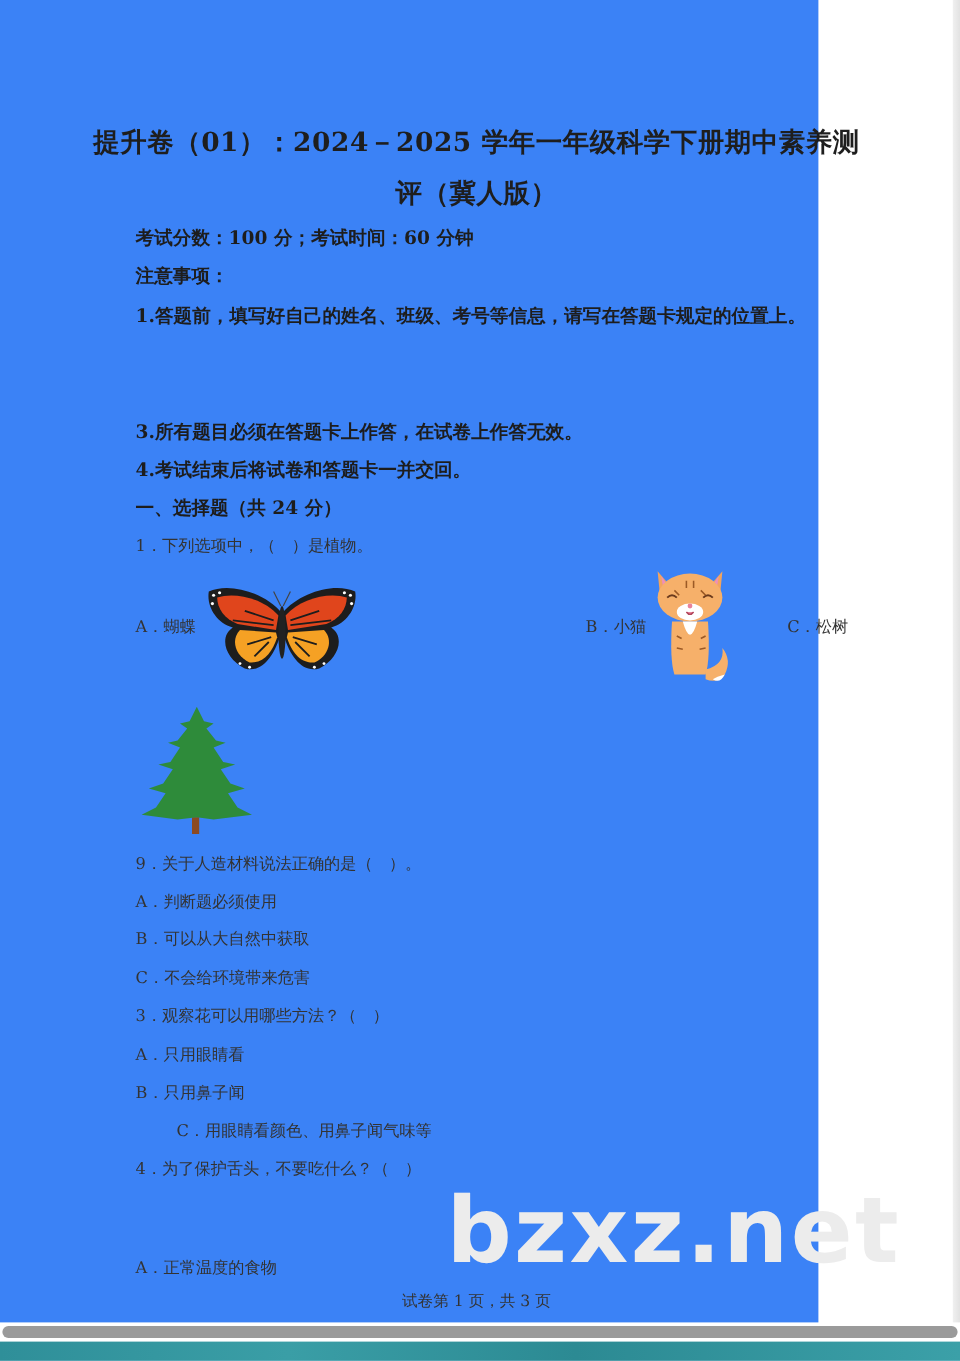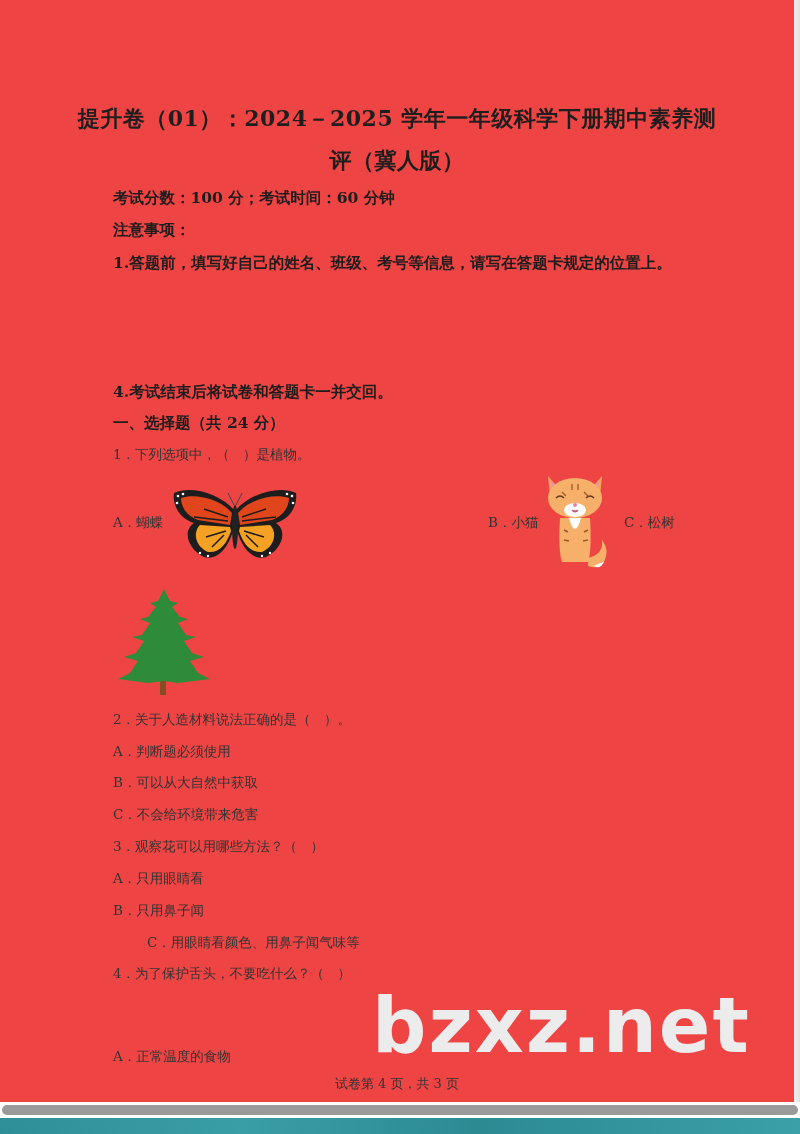--- a/index.html
+++ b/index.html
@@ -3,22 +3,22 @@
   <meta charset="utf-8">
   <style>
     html, body { margin: 0; padding: 0; }
     body {
       width: 800px; height: 1134px; position: relative; overflow: hidden;
       background: #ffffff;
       font-family: "DejaVu Serif", "Liberation Serif", serif;
       color: #222;
     }
     .page {
-      position: absolute; left: 0; top: 0; width: 794px; height: 1102px;
-      background: #ef4444;
+      position: absolute; left: 0; top: 0; width: 682px; height: 1102px;
+      background: #3b82f6;
     }
     .right-edge {
       position: absolute; left: 794px; top: 0; width: 6px; height: 1102px;
       background: linear-gradient(to right, #f0f0f0, #e2e2e2);
     }
     .title {
       position: absolute; left: 0; width: 794px; text-align: center;
       font-weight: bold; font-size: 22px; color: #1e1e1e; letter-spacing: 0.5px;
     }
     .line {
@@ -50,20 +50,21 @@
 <body>
 
 <div class="page">
 
   <div class="title" style="top:104px;">提升卷（01）：2024－2025 学年一年级科学下册期中素养测</div>
   <div class="title" style="top:146px;">评（冀人版）</div>
 
   <div class="line bold" style="top:188px;">考试分数：100 分；考试时间：60 分钟</div>
   <div class="line bold" style="top:220px;">注意事项：</div>
   <div class="line bold" style="top:253px;">1.答题前，填写好自己的姓名、班级、考号等信息，请写在答题卡规定的位置上。</div>
+  <div class="line bold" style="top:350px;">3.所有题目必须在答题卡上作答，在试卷上作答无效。</div>
   <div class="line bold" style="top:382px;">4.考试结束后将试卷和答题卡一并交回。</div>
 
   <div class="line bold" style="top:413px;">一、选择题（共 24 分）</div>
 
   <div class="line normal" style="top:446px;">1．下列选项中，（　）是植物。</div>
   <div class="line normal" style="top:514px;">A．蝴蝶</div>
 
   <svg class="img" style="left:170px; top:487px;" width="130" height="74" viewBox="0 0 130 74">
     <path d="M65 24 C50 6, 20 -2, 4 6 C2 18, 10 32, 24 36 C12 44, 18 62, 34 70 C48 74, 58 60, 63 44 Z" fill="#1d1d1d"></path>
     <path d="M65 24 C80 6, 110 -2, 126 6 C128 18, 120 32, 106 36 C118 44, 112 62, 96 70 C82 74, 72 60, 67 44 Z" fill="#1d1d1d"></path>
@@ -102,40 +103,40 @@
     <circle cx="33" cy="35" r="2" fill="#e8839b"></circle>
     <path d="M30 40 Q33 44 36 40" stroke="#b0455a" stroke-width="1.2" fill="#e8839b"></path>
     <path d="M18 48 Q16 80 20 92 L46 92 Q50 80 48 48 Z" fill="#f6b06a"></path>
     <path d="M27 48 Q33 70 39 48 Z" fill="#fff"></path>
     <path d="M22 60 L26 62 M22 70 L27 71 M42 62 L46 60 M41 71 L46 70" stroke="#9c5a26" stroke-width="1.4"></path>
     <path d="M46 88 Q62 84 60 70 Q68 80 62 92 Q56 100 46 96 Z" fill="#f6b06a"></path>
     <path d="M52 96 Q58 100 62 92 L56 94 Z" fill="#fff"></path>
     <path d="M20 22 L24 26 M30 14 L30 20 M36 14 L36 20 M42 22 L46 26" stroke="#9c5a26" stroke-width="1.3"></path>
   </svg>
 
-  <div class="line normal" style="left:624px; top:514px;">C．松树</div>
+  <div class="line normal" style="left:656px; top:514px;">C．松树</div>
 
   <svg class="img" style="left:118px; top:587px;" width="92" height="110" viewBox="0 0 92 110">
     <rect x="42" y="94" width="6" height="14" fill="#8b4a22"></rect>
     <path d="M46 2 L52 14 L60 16 L54 20 L62 30 L70 32 L60 36 L68 48 L78 50 L66 54 L74 66 L86 70 L72 74 L80 86 L92 92 L60 96 L46 94 L30 96 L0 92 L12 86 L20 74 L6 70 L18 66 L26 54 L14 50 L24 48 L32 36 L22 32 L30 30 L38 20 L32 16 L40 14 Z" fill="#2e8b3a"></path>
   </svg>
 
-  <div class="line normal" style="top:711px;">2．关于人造材料说法正确的是（　）。</div>
+  <div class="line normal" style="top:711px;">9．关于人造材料说法正确的是（　）。</div>
   <div class="line normal" style="top:743px;">A．判断题必须使用</div>
   <div class="line normal" style="top:774px;">B．可以从大自然中获取</div>
   <div class="line normal" style="top:806px;">C．不会给环境带来危害</div>
 
   <div class="line normal" style="top:838px;">3．观察花可以用哪些方法？（　）</div>
   <div class="line normal" style="top:870px;">A．只用眼睛看</div>
   <div class="line normal" style="top:902px;">B．只用鼻子闻</div>
   <div class="line normal" style="top:934px;margin-left:34px;">C．用眼睛看颜色、用鼻子闻气味等</div>
 
   <div class="line normal" style="top:965px;">4．为了保护舌头，不要吃什么？（　）</div>
   <div class="line normal" style="top:1048px;">A．正常温度的食物</div>
 
   <div class="watermark">bzxz.net</div>
 
-  <div class="footer">试卷第 4 页，共 3 页</div>
+  <div class="footer">试卷第 1 页，共 3 页</div>
 </div>
 
 <div class="right-edge"></div>
 <div class="scrollbar"></div>
 <div class="bottom-strip"></div>
 
 </body></html>

